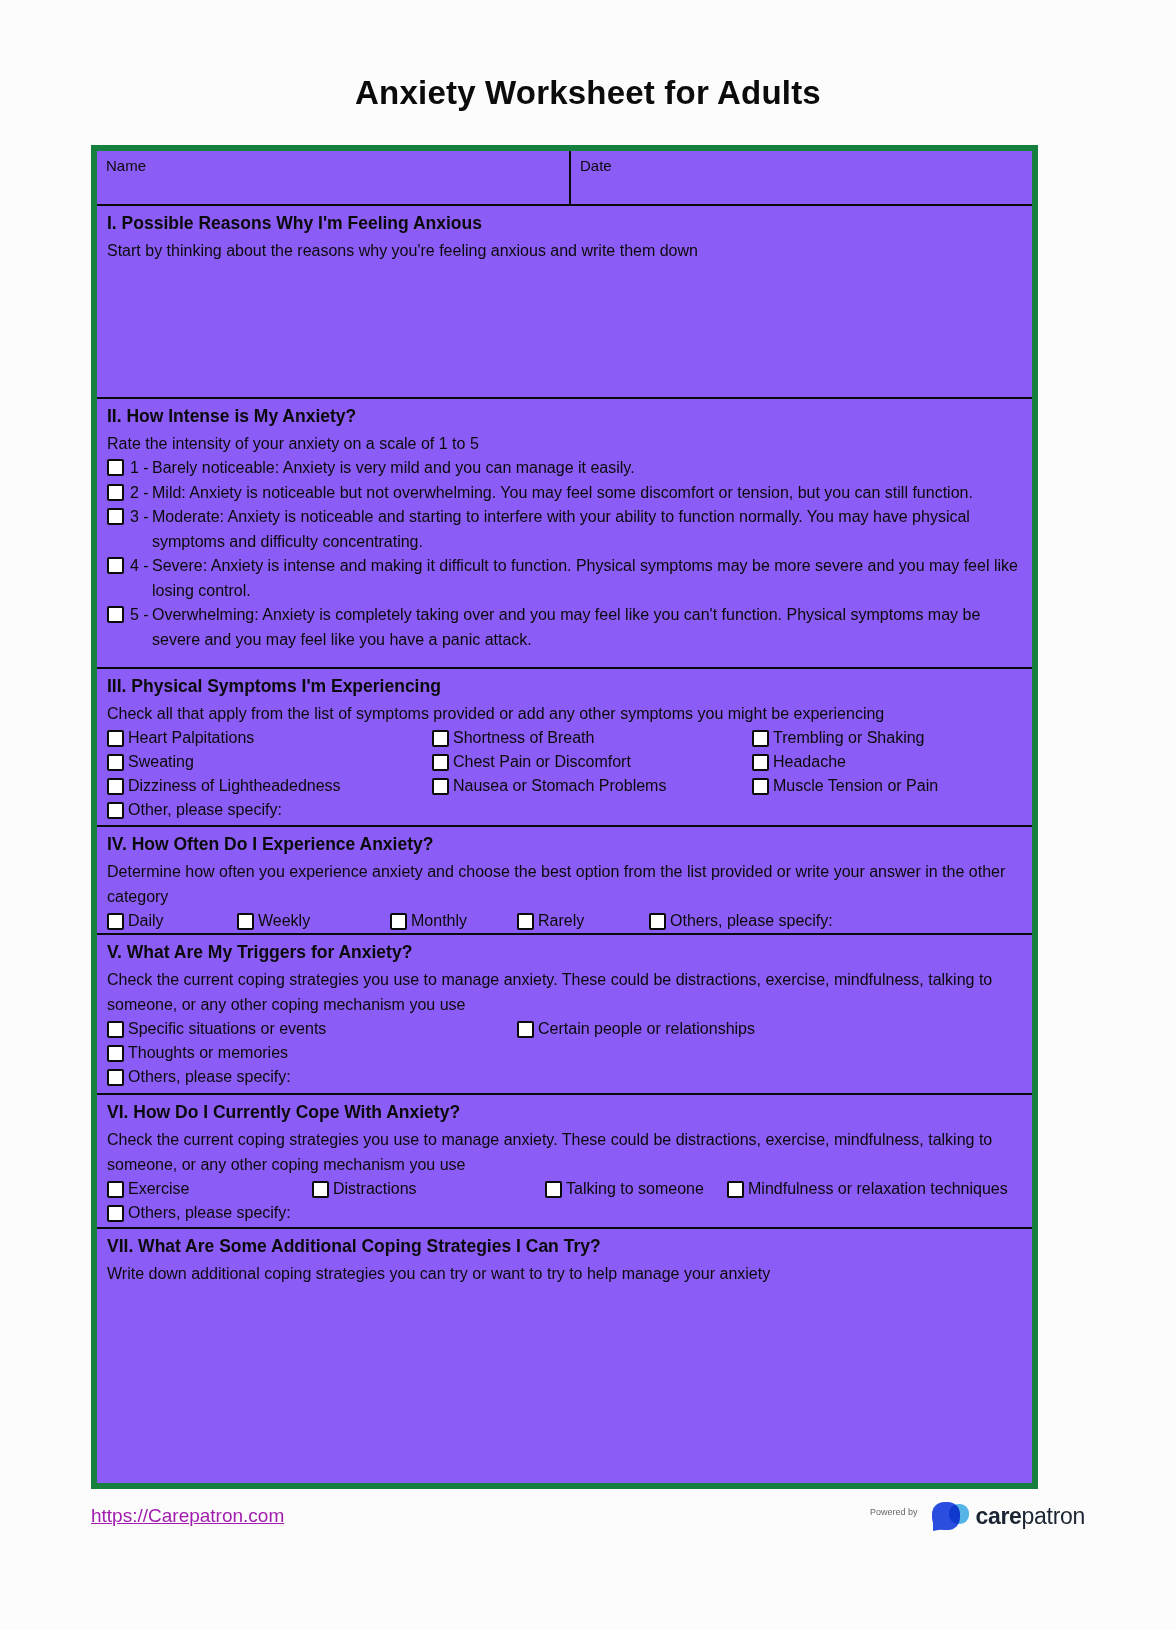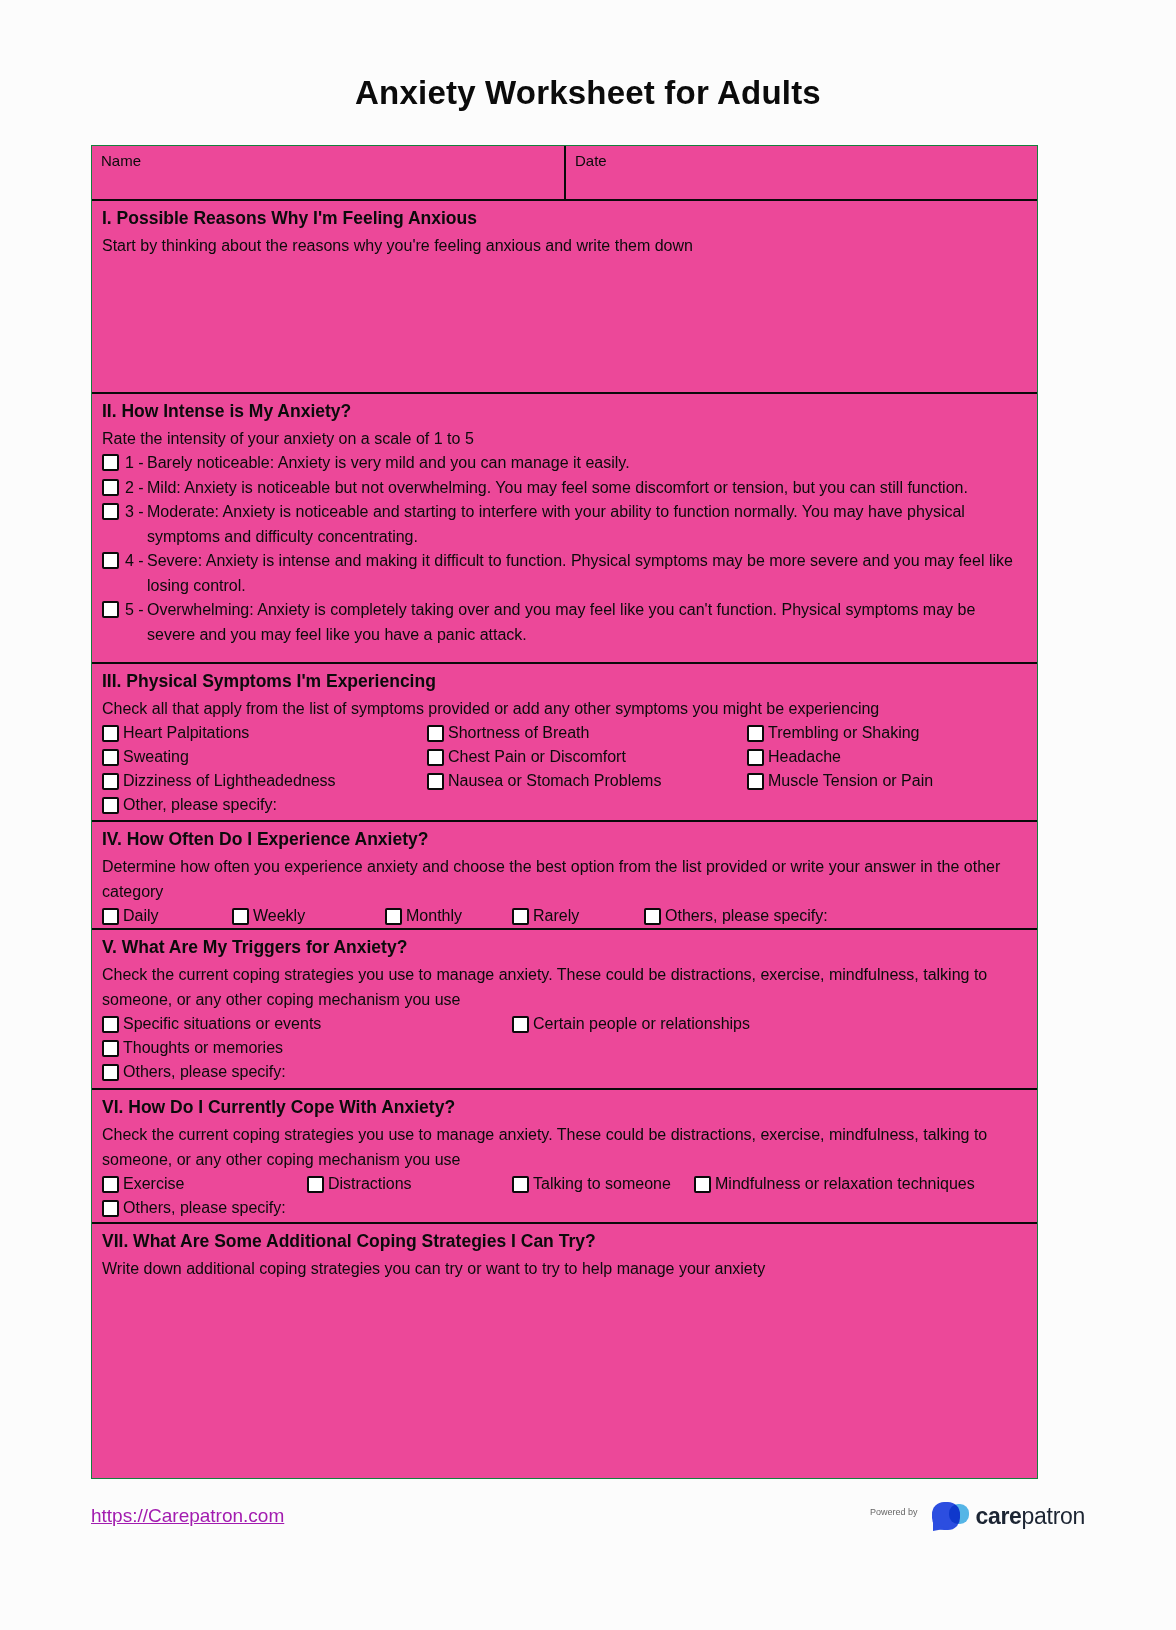--- a/index.html
+++ b/index.html
@@ -15,22 +15,22 @@
     text-align: center;
     font-size: 33px;
     font-weight: bold;
     letter-spacing: 0.2px;
   }
   .form-box {
     position: absolute;
     left: 91px;
     top: 145px;
     width: 947px;
-    border: 1px solid #15803d;
-    background: #ec4899;
+    border: 6px solid #15803d;
+    background: #8b5cf6;
   }
   .row-namedate { display: flex; height: 55px; border-bottom: 2px solid #0a0a0a; }
   .cell-name { width: 474px; border-right: 2px solid #0a0a0a; padding: 6px 9px; font-size: 15px; }
   .cell-date { flex: 1; padding: 6px 9px; font-size: 15px; }
   .sec { padding: 4px 10px; border-bottom: 2px solid #0a0a0a; overflow: hidden; }
   .sec:last-of-type { border-bottom: none; }
   .sec-title { font-size: 17.5px; font-weight: bold; line-height: 26px; margin-bottom: 2px; }
   .sec-desc { font-size: 16px; line-height: 25px; }
   .h-s1 { height: 193px; }
   .h-s2 { height: 270px; }
@@ -57,21 +57,21 @@
   .opt .cb { margin-right: 4px; }
   .opt-label { white-space: nowrap; }
   .grid3 .opt:nth-child(1) { width: 325px; }
   .grid3 .opt:nth-child(2) { width: 320px; }
   .grid2 .opt:nth-child(1) { width: 410px; }
   .freq .opt:nth-child(1) { width: 130px; }
   .freq .opt:nth-child(2) { width: 153px; }
   .freq .opt:nth-child(3) { width: 127px; }
   .freq .opt:nth-child(4) { width: 132px; }
   .cope .opt:nth-child(1) { width: 205px; }
-  .cope .opt:nth-child(2) { width: 205px; }
+  .cope .opt:nth-child(2) { width: 233px; }
   .cope .opt:nth-child(3) { width: 182px; }
   .footer {
     position: absolute;
     left: 91px;
     top: 1497px;
     width: 994px;
     display: flex;
     justify-content: space-between;
     align-items: center;
   }

